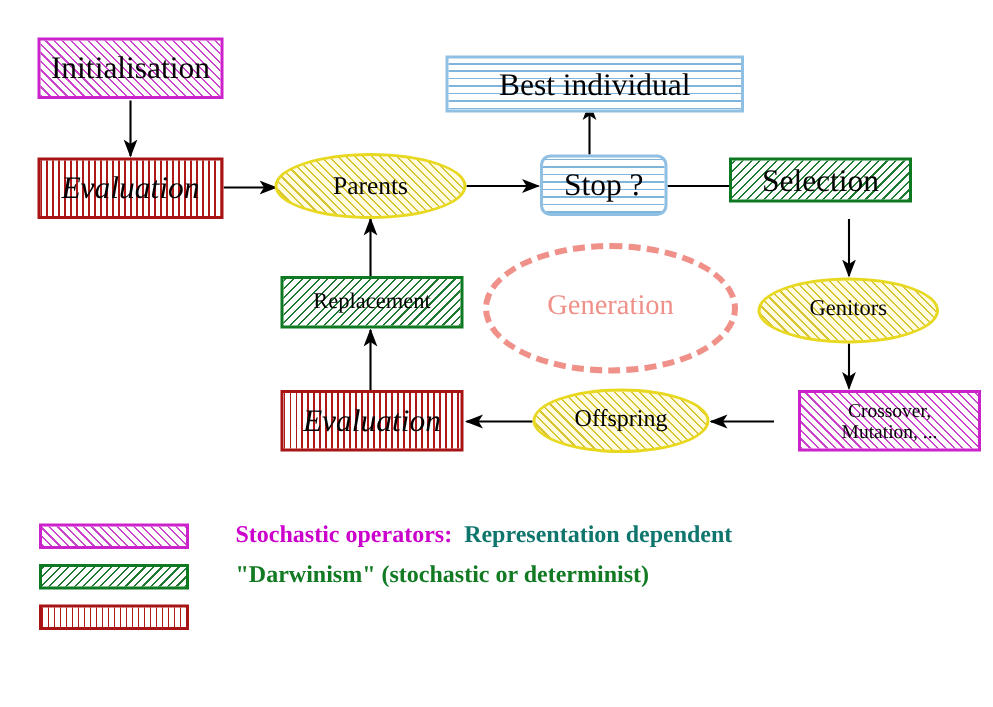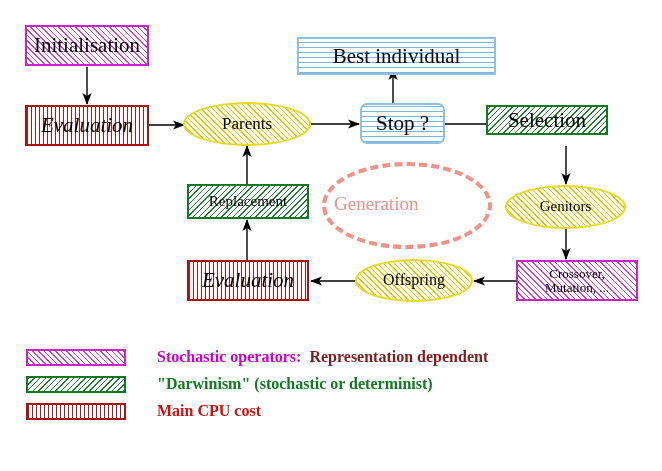--- a/index.html
+++ b/index.html
@@ -143,45 +143,44 @@
       <line x1="566" y1="146" x2="566" y2="184"></line>
       <line x1="566" y1="229" x2="566" y2="259"></line>
       <line x1="516" y1="281" x2="474" y2="281"></line>
       <line x1="355" y1="281" x2="311" y2="281"></line>
       <line x1="247" y1="260" x2="247" y2="220"></line>
       <line x1="247" y1="184" x2="247" y2="146"></line>
     </g>
   </svg>
 
   <div id="generation-ellipse" style="position: absolute; left: 322px; top: 162px; width: 170px; height: 87px; border: 4px dashed rgb(239, 144, 137); border-radius: 50%; box-sizing: border-box;"></div>
-  <div id="generation-text" class="dashed-label" style="left: 334px; top: 192.5px; width: 146px; color: rgb(239, 144, 137);">Generation</div>
+  <div id="generation-text" class="dashed-label" style="left: 334px; top: 192.5px; width: 146px; text-align: center; color: rgb(239, 144, 137);">Generation</div>
 
   <div id="nodes">
       <div class="node fill-magenta" style="left: 25px; top: 25px; width: 124px; height: 41px;"><span class="node-text" style="font-size: 21px;">Initialisation</span></div>
       <div class="node fill-red" style="left: 25px; top: 105px; width: 124px; height: 41px;"><span class="node-text" style="font-size: 21px;">Evaluation</span></div>
       <div class="node fill-yellow ellipse" style="left: 183px; top: 102px; width: 128px; height: 44px;"><span class="node-text" style="font-size: 17px; font-family: Liberation Serif, serif;">Parents</span></div>
       <div class="node fill-blue rounded" style="left: 360px; top: 103px; width: 85px; height: 41px;"><span class="node-text" style="font-size: 21px;">Stop ?</span></div>
       <div class="node fill-blue" style="left: 297px; top: 37px; width: 199px; height: 38px;"><span class="node-text" style="font-size: 21px;">Best individual</span></div>
       <div class="node fill-green" style="left: 486px; top: 105px; width: 122px; height: 30px;"><span class="node-text" style="font-size: 21px;">Selection</span></div>
       <div class="node fill-yellow ellipse" style="left: 505px; top: 185px; width: 121px; height: 44px;"><span class="node-text" style="font-size: 15px;">Genitors</span></div>
-      <div class="node fill-magenta" style="left: 516px; top: 260px; width: 122px; height: 41px;"><span class="node-text" style="font-size: 13px;">Crossover,
+      <div class="node fill-magenta" style="left: 532px; top: 260px; width: 122px; height: 41px;"><span class="node-text" style="font-size: 13px;">Crossover,
 Mutation, ...</span></div>
       <div class="node fill-yellow ellipse" style="left: 355px; top: 259px; width: 118px; height: 43px;"><span class="node-text" style="font-size: 16px;">Offspring</span></div>
       <div class="node fill-red" style="left: 187px; top: 260px; width: 122px; height: 41px;"><span class="node-text" style="font-size: 21px;">Evaluation</span></div>
       <div class="node fill-green" style="left: 187px; top: 184px; width: 122px; height: 35px;"><span class="node-text" style="font-size: 15px;">Replacement</span></div>
     </div>
 
   <div id="legend">
       <div class="legend-row">
         <div class="swatch fill-magenta"></div>
-        <div class="legend-label" style="color: rgb(204, 0, 204);"><span>Stochastic operators:</span><span class="legend-extra" style="color: #7f1d1d;">  Representation dependent</span></div>
+        <div class="legend-label" style="color: rgb(204, 0, 204);"><span>Stochastic operators:</span><span class="legend-extra" style="color: #0f766e;">  Representation dependent</span></div>
       </div>
       <div class="legend-row">
         <div class="swatch fill-green"></div>
         <div class="legend-label" style="color: rgb(17, 122, 34);"><span>"Darwinism" (stochastic or determinist)</span></div>
       </div>
       <div class="legend-row">
         <div class="swatch fill-red"></div>
-        <div class="legend-label" style="color: rgb(204, 17, 17);"><span>Main CPU cost</span></div>
       </div>
     </div>
 
 </div>
 
 </body></html>

